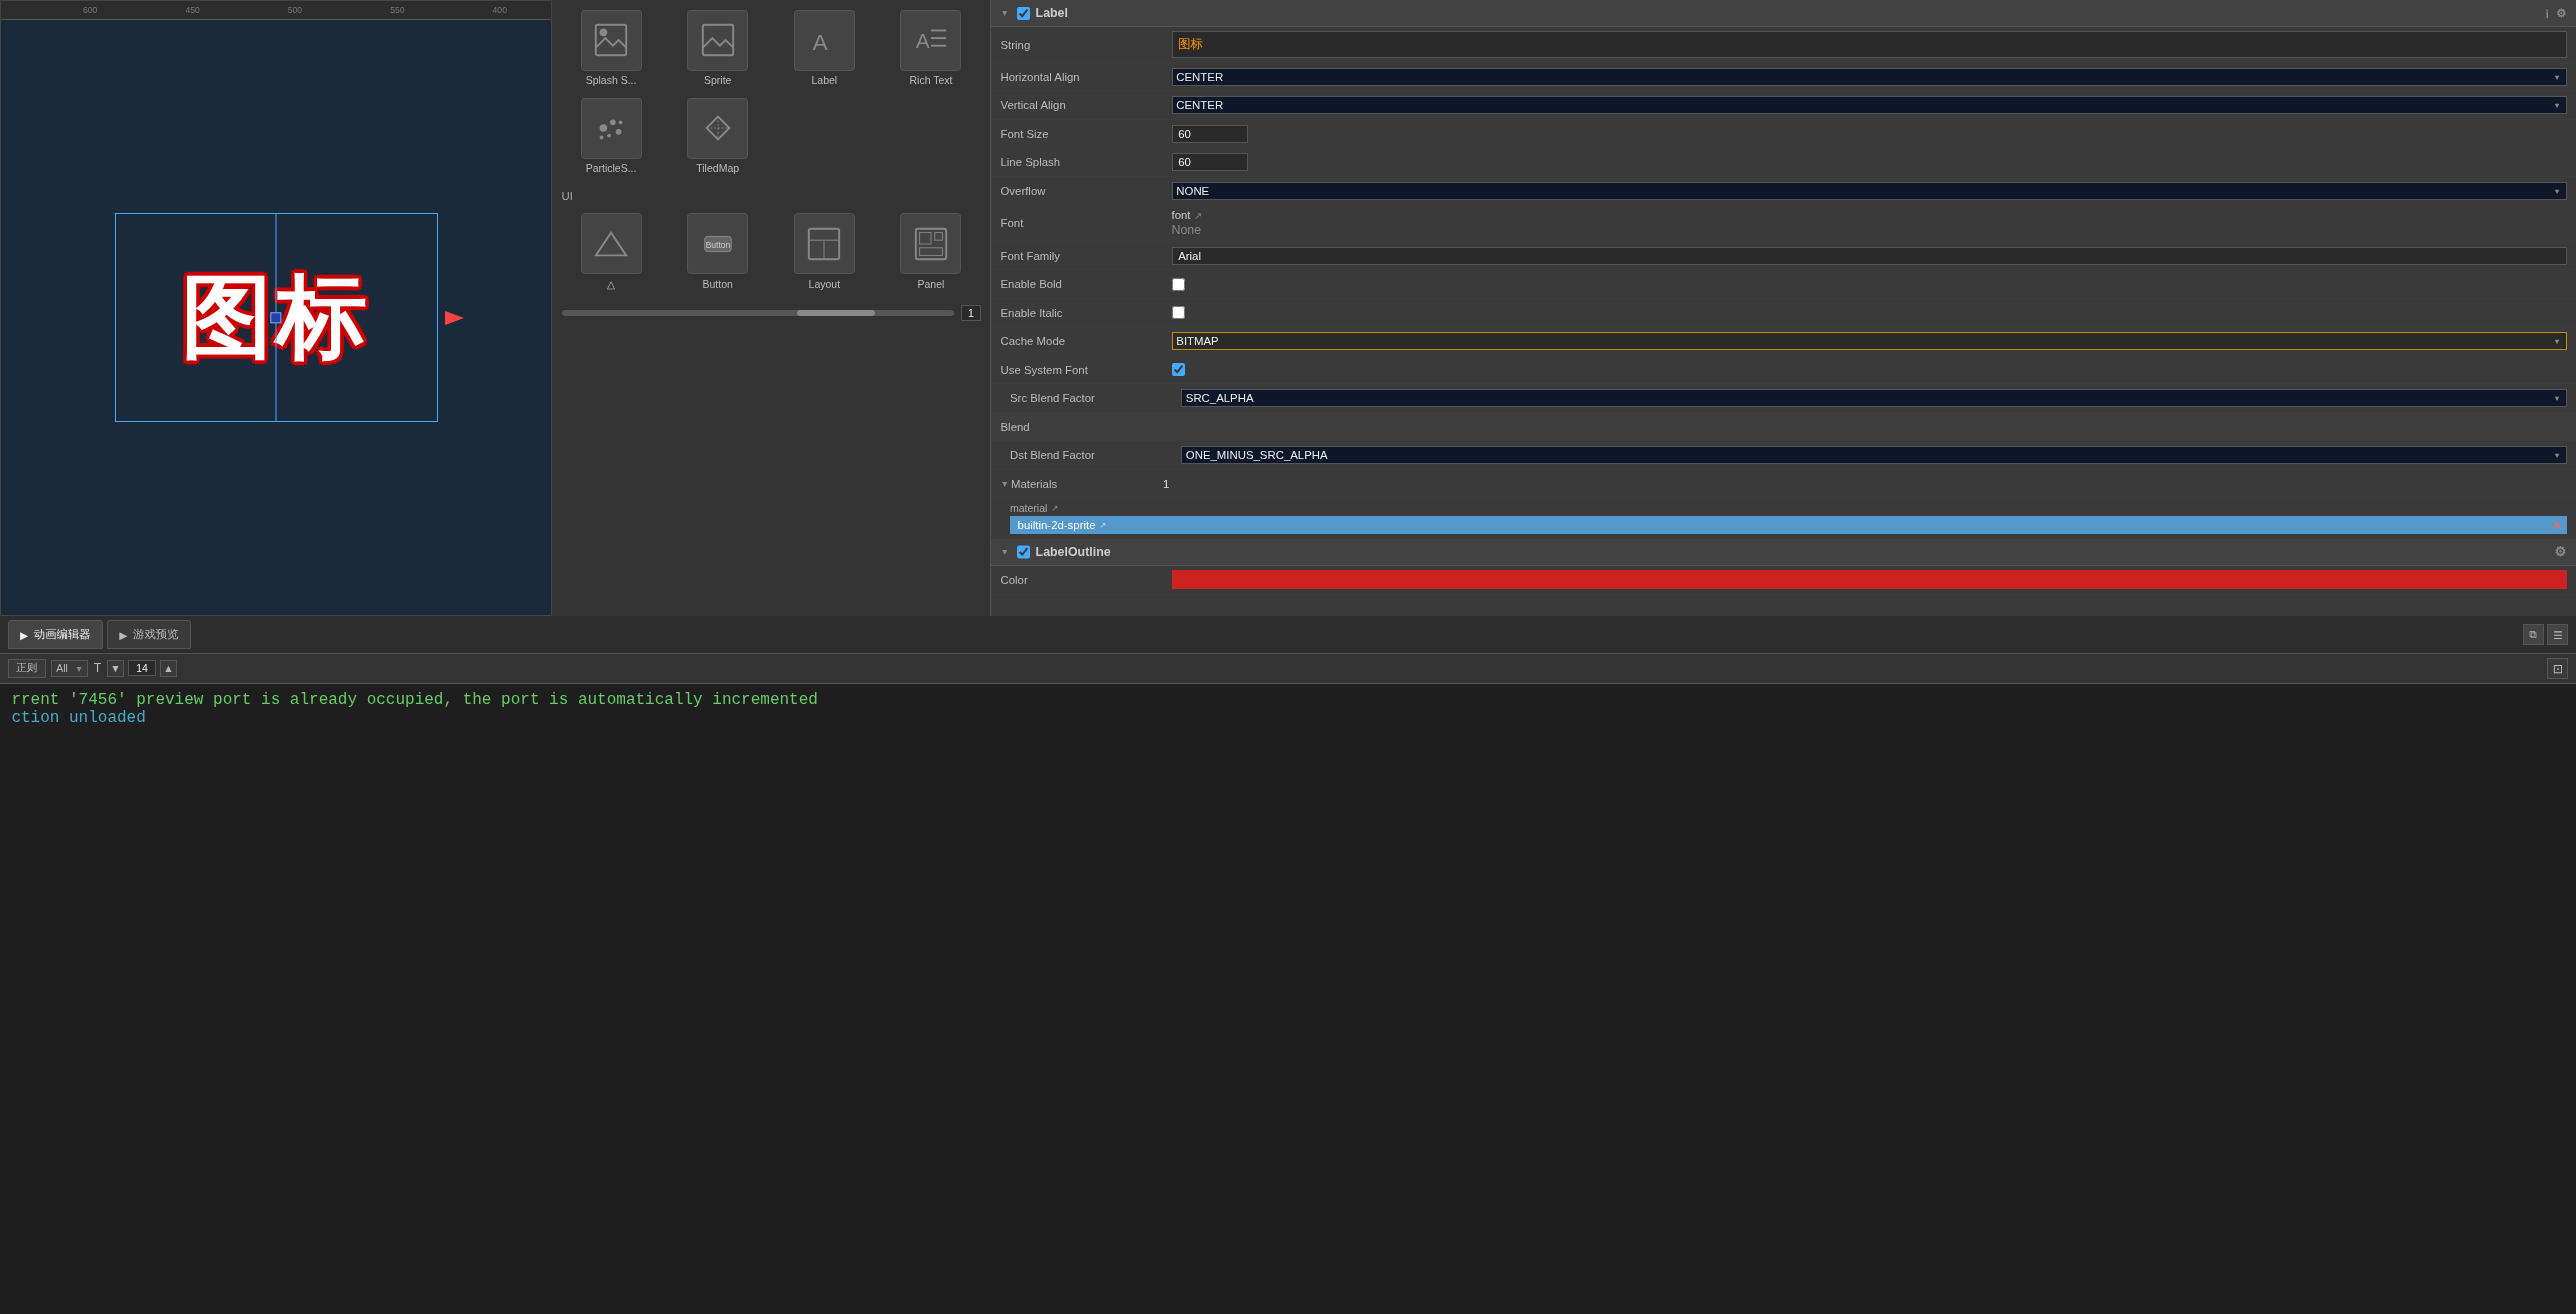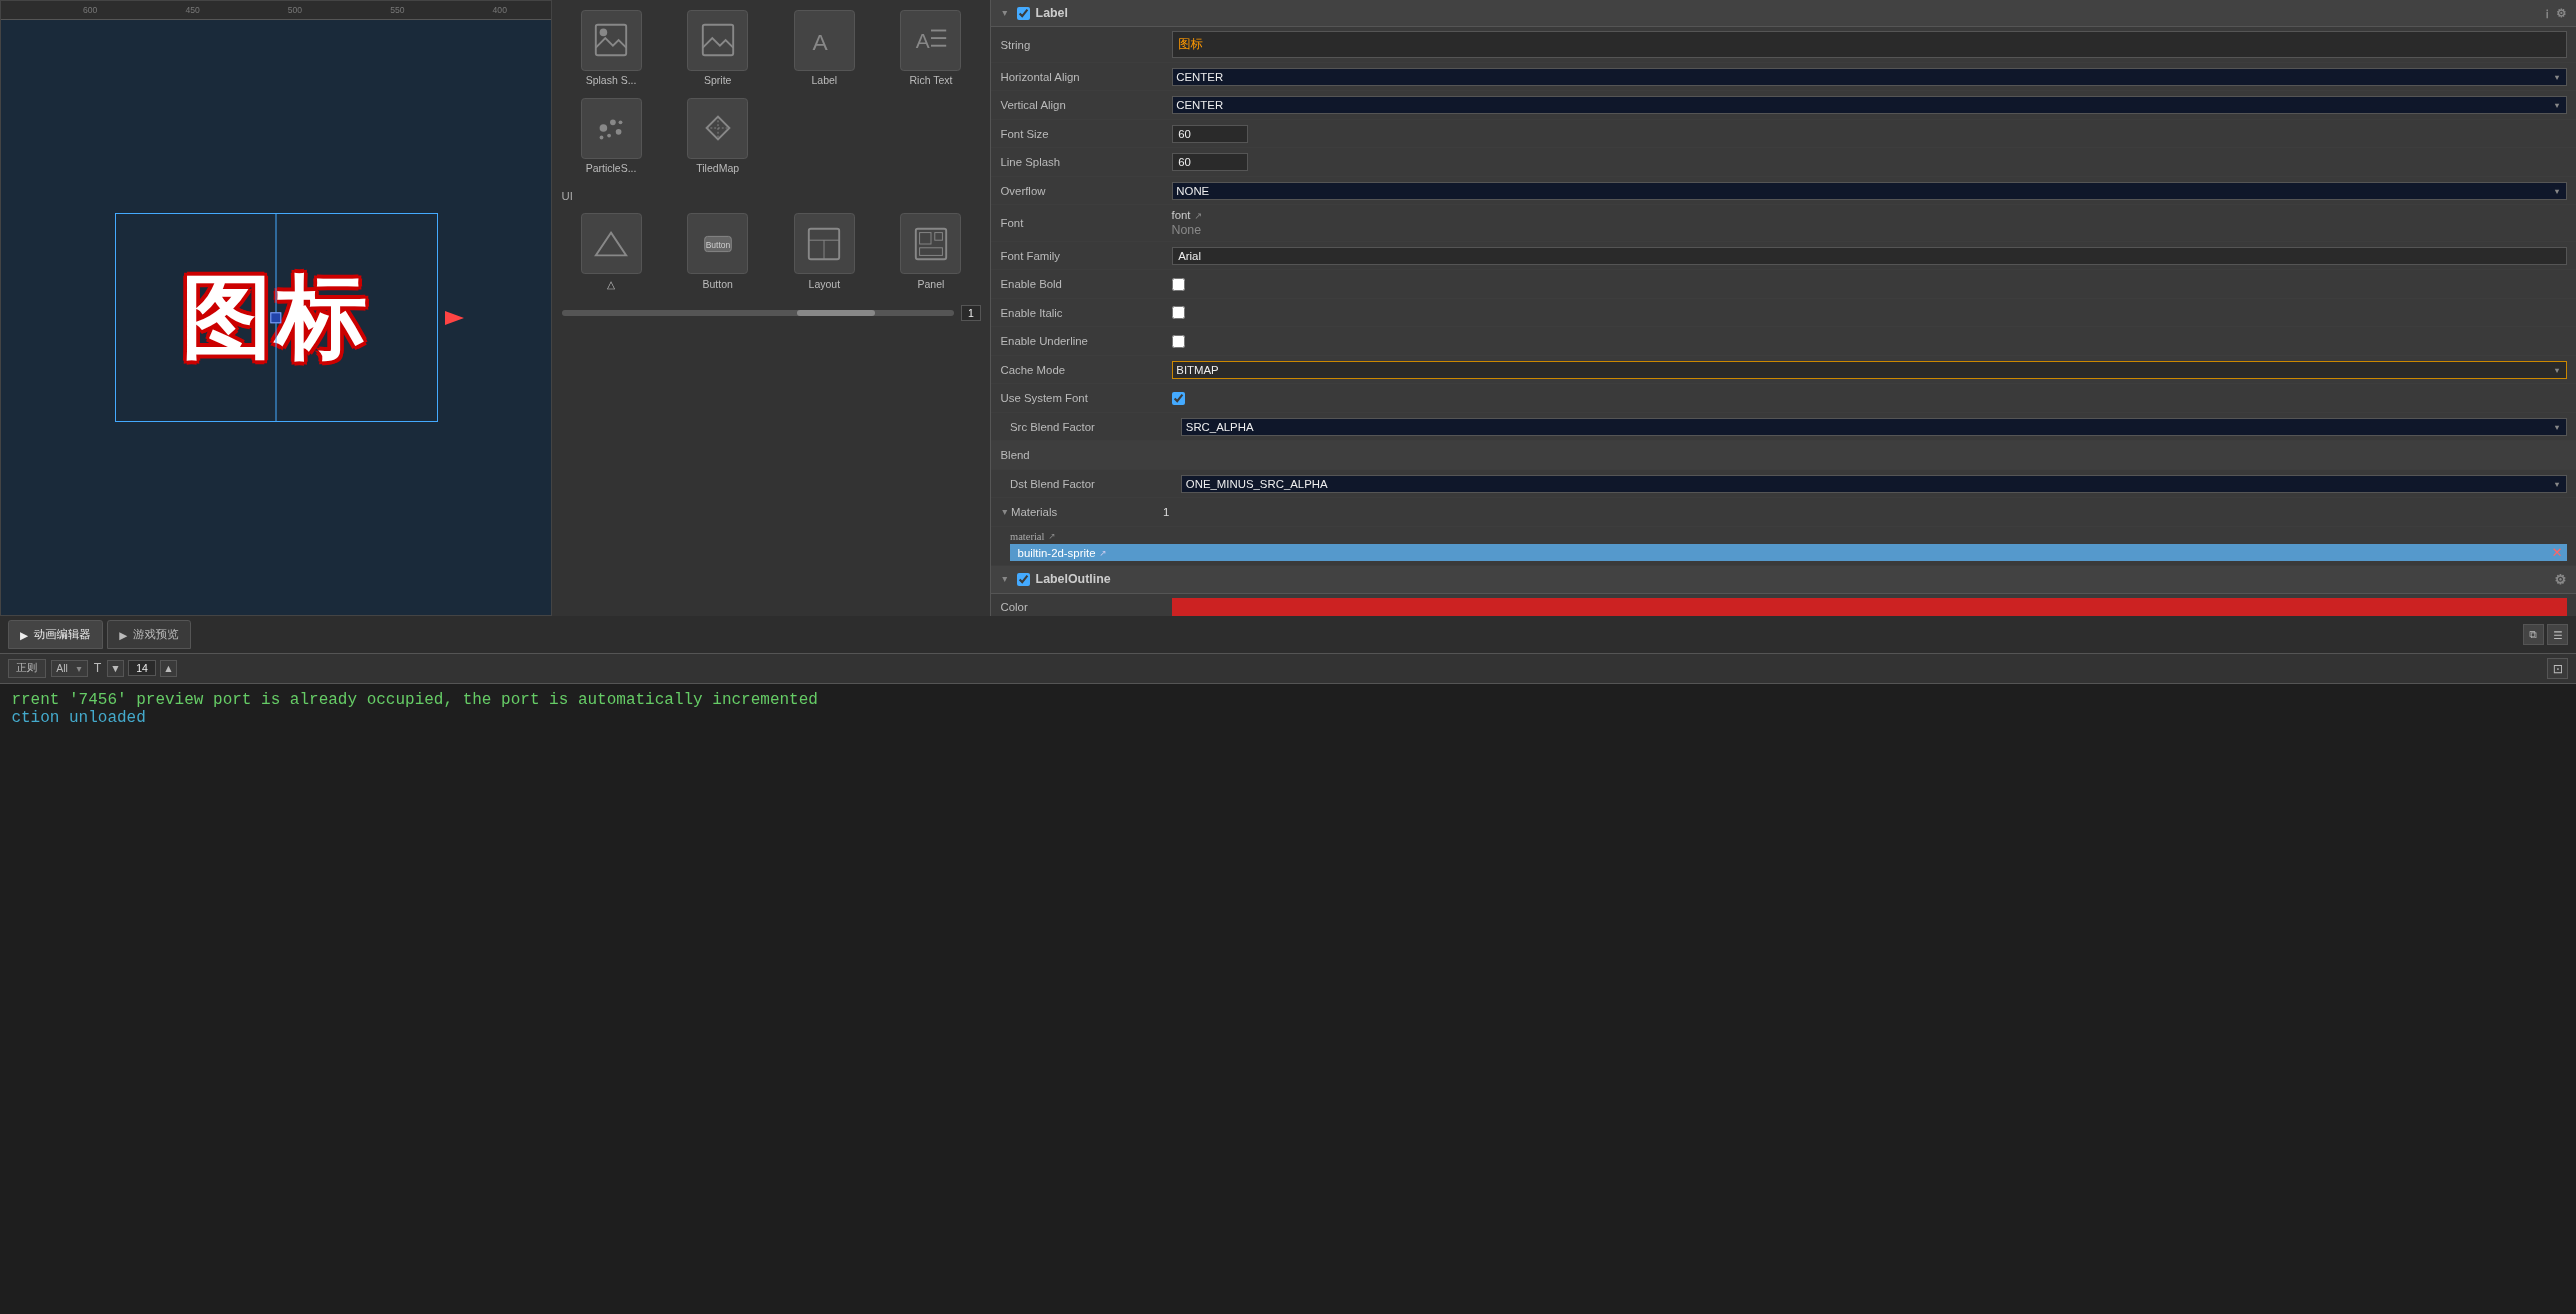--- a/index.html
+++ b/index.html
@@ -313,21 +313,20 @@
 
     .material-header-row {
       display: flex;
       align-items: center;
       gap: 3.8px;
     }
 
     .material-link-label {
       font-size: 10.5px;
       color: #aaa;
-      font-family: Liberation Serif, serif;
     }
 
     .color-swatch {
       width: 100%;
       height: 19px;
       background: #cc2222;
     }
 
     .cache-mode-select {
       background: #2a2a2a;
@@ -773,26 +772,20 @@
       </div>
     </div>
 
     <div class="prop-row">
       <span class="prop-label">Enable Italic</span>
       <div class="prop-value">
         <input type="checkbox" class="prop-checkbox" style="">
       </div>
     </div>
 
-    <div class="prop-row">
-      <span class="prop-label">Enable Underline</span>
-      <div class="prop-value">
-        <input type="checkbox" class="prop-checkbox" style="">
-      </div>
-    </div>
 
     <div class="prop-row">
       <span class="prop-label">Cache Mode</span>
       <div class="cache-mode-wrapper">
         <select class="cache-mode-select">
           <option>BITMAP</option>
         </select>
       </div>
     </div>
 

